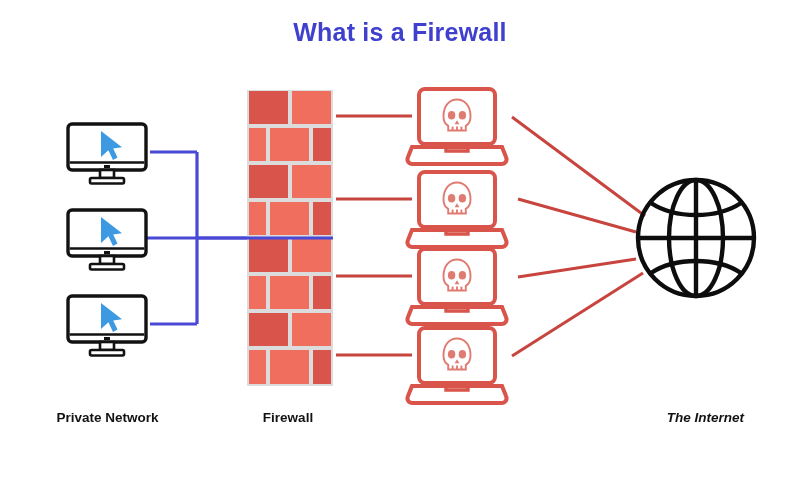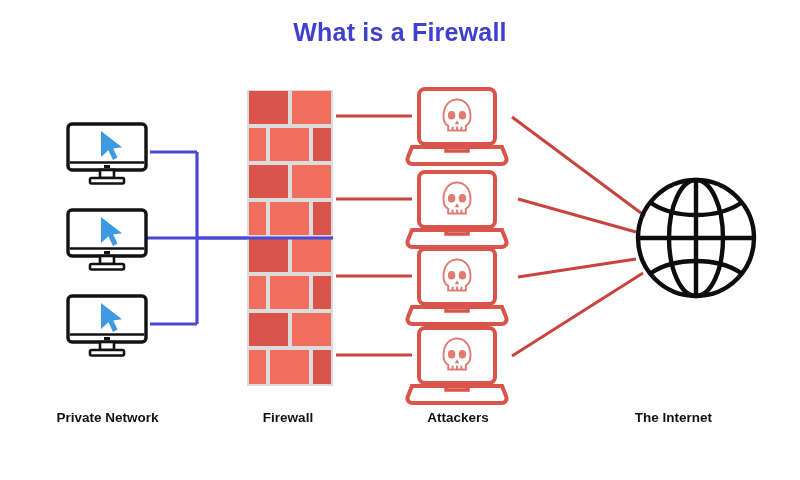--- a/index.html
+++ b/index.html
@@ -39,21 +39,21 @@
     font-size: 13.5px;
     font-weight: bold;
     color: #121212;
     text-align: center;
     font-family: "Liberation Sans", sans-serif;
     white-space: nowrap;
   }
   #label-private  { left: 20px;  top: 410px; width: 175px; }
   #label-firewall { left: 218px; top: 410px; width: 140px; }
   #label-attackers{ left: 383px; top: 410px; width: 150px; }
-  #label-internet { left: 596px; top: 410px; width: 155px; }
+  #label-internet { left: 628px; top: 410px; width: 155px; font-style: italic; }
 
   svg.layer {
     position: absolute;
     left: 0; top: 0;
     width: 800px;
     height: 480px;
     overflow: visible;
   }
 </style>
 </head>
@@ -198,16 +198,15 @@
       <line x1="696" y1="180" x2="696" y2="296"></line>
       <line x1="638" y1="238" x2="754" y2="238"></line>
       <ellipse cx="696" cy="238" rx="27" ry="58"></ellipse>
       <path d="M651,203 C663,211 678,215 696,215 C714,215 729,211 741,203"></path>
       <path d="M651,273 C663,265 678,261 696,261 C714,261 729,265 741,273"></path>
     </g>
   </svg>
 
   <div class="col-label" id="label-firewall">Firewall</div>
   <div class="col-label" id="label-private">Private Network</div>
-  <div class="col-label" id="label-attackers">Attackers</div>
   <div class="col-label" id="label-internet">The Internet</div>
 
 </div>
 
 </body></html>

